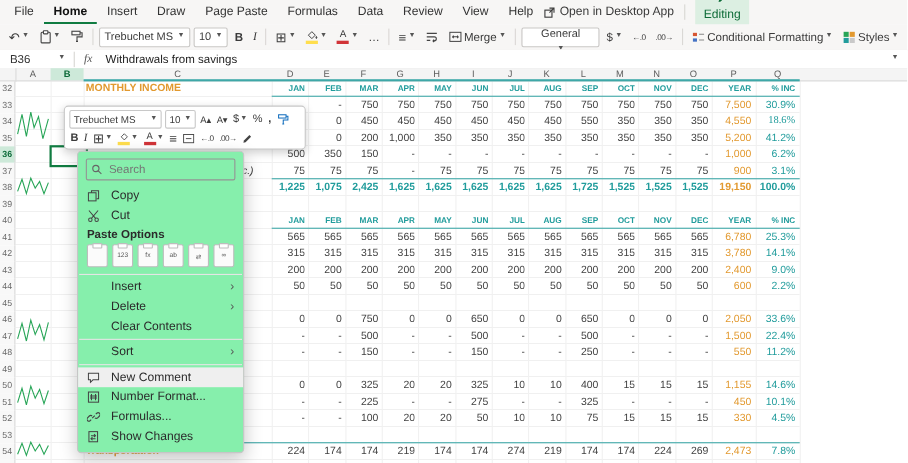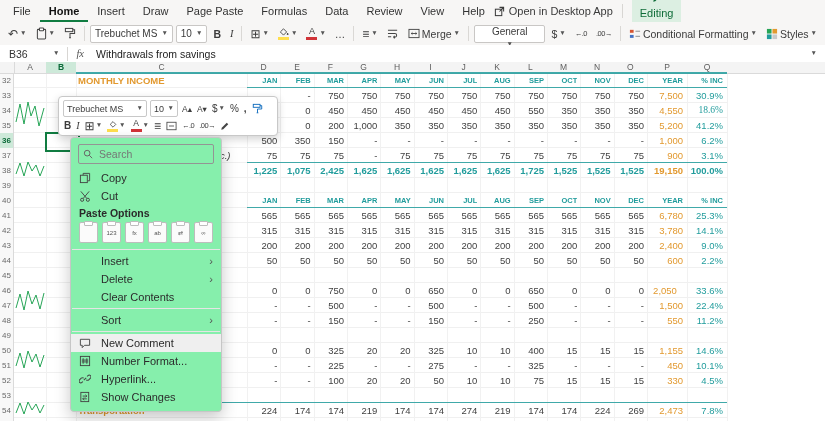--- a/index.html
+++ b/index.html
@@ -517,21 +517,21 @@
       <span class="cell num" style="left: 313.667px; top: 283px; width: 30.3333px;">750</span>
       <span class="cell num" style="left: 347px; top: 283px; width: 30.3333px;">0</span>
       <span class="cell num" style="left: 380.333px; top: 283px; width: 30.3333px;">0</span>
       <span class="cell num" style="left: 413.667px; top: 283px; width: 30.3333px;">650</span>
       <span class="cell num" style="left: 447px; top: 283px; width: 30.3333px;">0</span>
       <span class="cell num" style="left: 480.333px; top: 283px; width: 30.3333px;">0</span>
       <span class="cell num" style="left: 513.667px; top: 283px; width: 30.3333px;">650</span>
       <span class="cell num" style="left: 547px; top: 283px; width: 30.3333px;">0</span>
       <span class="cell num" style="left: 580.333px; top: 283px; width: 30.3333px;">0</span>
       <span class="cell num" style="left: 613.667px; top: 283px; width: 30.3333px;">0</span>
-      <span class="cell yr" style="left: 647px; top: 283px; width: 36px; text-align: center;">2,050</span>
+      <span class="cell yr" style="left: 647px; top: 283px; width: 36px;">2,050</span>
       <span class="cell pc" style="left: 687px; top: 283px; width: 36px;">33.6%</span>
       <span class="cell num" style="left: 247px; top: 298px; width: 30.3333px;">-</span>
       <span class="cell num" style="left: 280.333px; top: 298px; width: 30.3333px;">-</span>
       <span class="cell num" style="left: 313.667px; top: 298px; width: 30.3333px;">500</span>
       <span class="cell num" style="left: 347px; top: 298px; width: 30.3333px;">-</span>
       <span class="cell num" style="left: 380.333px; top: 298px; width: 30.3333px;">-</span>
       <span class="cell num" style="left: 413.667px; top: 298px; width: 30.3333px;">500</span>
       <span class="cell num" style="left: 447px; top: 298px; width: 30.3333px;">-</span>
       <span class="cell num" style="left: 480.333px; top: 298px; width: 30.3333px;">-</span>
       <span class="cell num" style="left: 513.667px; top: 298px; width: 30.3333px;">500</span>
@@ -774,21 +774,21 @@
       <span class="lab">Number Format...</span>
     </div>
     <div class="mi">
       <span class="ic">
         <svg width="12" height="12" viewBox="0 0 13 13" fill="none" stroke="#444" stroke-width="1.1">
           <path d="M5.2 7.8l2.6-2.6"></path>
           <path d="M4.2 9.2l-.9.9a1.9 1.9 0 0 1-2.7-2.7l1.8-1.8a1.9 1.9 0 0 1 2.7 0"></path>
           <path d="M8.8 3.8l.9-.9a1.9 1.9 0 0 1 2.7 2.7L10.6 7.4a1.9 1.9 0 0 1-2.7 0"></path>
         </svg>
         </span>
-      <span class="lab">Hyperlink...</span>
+      <span class="lab">Formulas...</span>
     </div>
     <div class="mi">
       <span class="ic">
         <svg width="12" height="12" viewBox="0 0 13 13" fill="none" stroke="#444" stroke-width="1">
           <rect x="2" y="1.5" width="8.5" height="10"></rect>
             <path d="M4 5.5h4.5M7 4l1.5 1.5L7 7M8.5 8.5H4M5.5 7 4 8.5 5.5 10"></path>
         </svg>
         </span>
       <span class="lab">Show Changes</span>
     </div>

